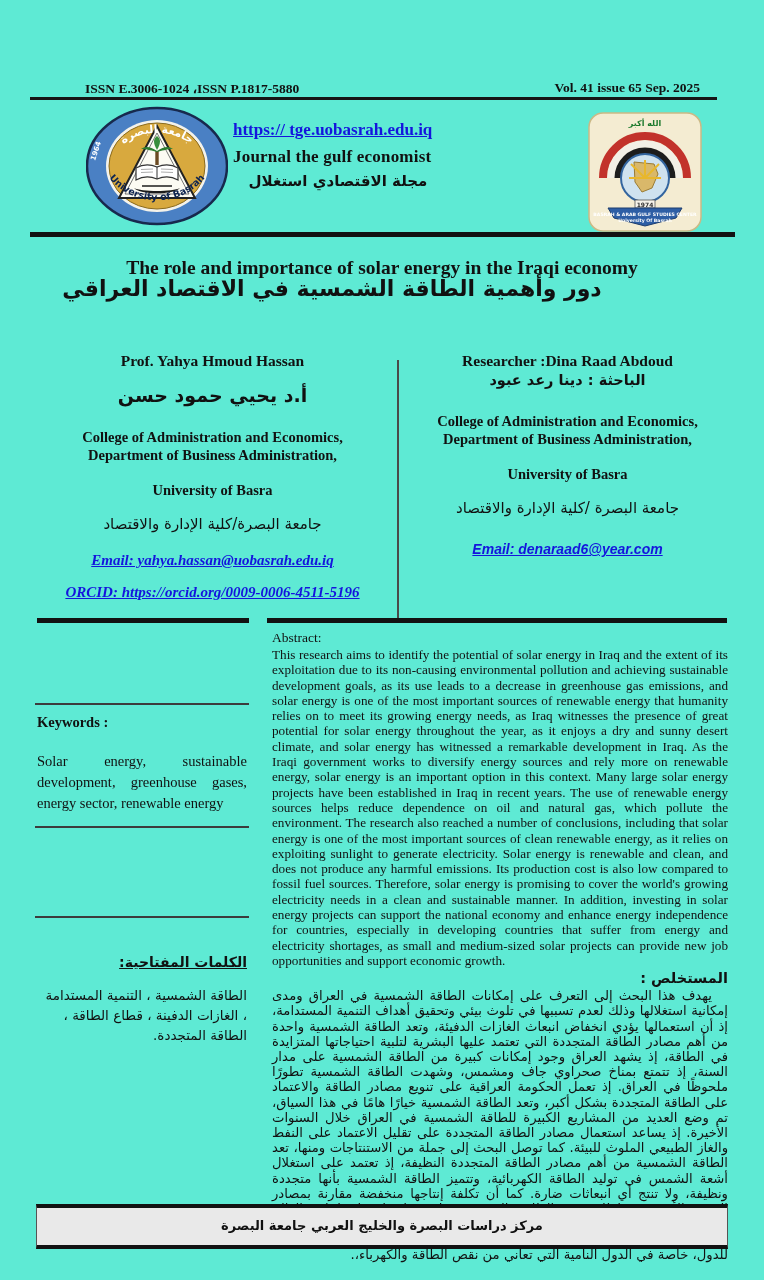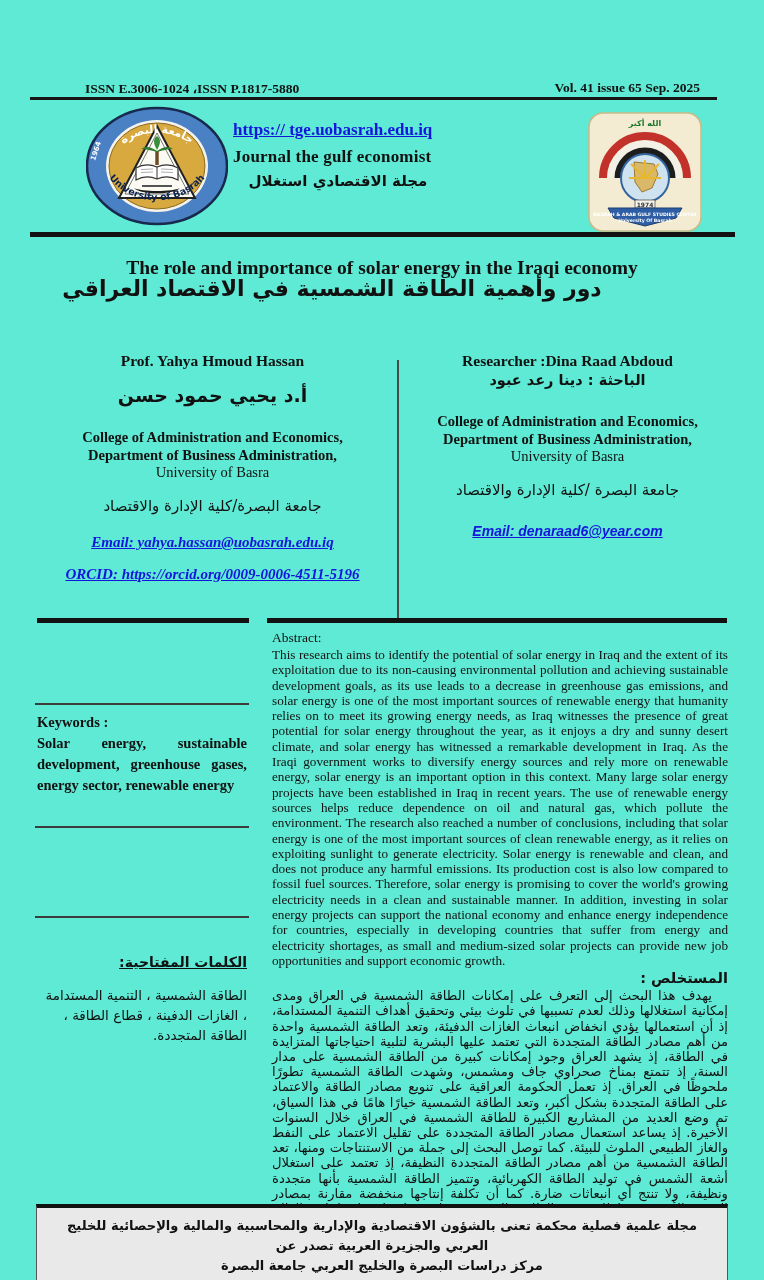--- a/index.html
+++ b/index.html
@@ -27,39 +27,39 @@
 
   
   .author-col{position:absolute;text-align:center;}
   .author-left{top:352px;left:35px;width:355px;}
   .author-right{top:352px;left:405px;width:325px;}
   .a-name{font-size:15.5px;font-weight:bold;}
   .a-name-ar{font-size:19px;font-weight:bold;margin-top:14px;}
   .a-name-ar2{font-size:14.5px;font-weight:bold;margin-top:2px;}
   .a-aff{font-size:14.5px;font-weight:bold;line-height:18px;margin-top:22px;}
   .a-aff2{margin-top:24px;}
-  .a-univ{font-size:14.5px;font-weight:normal;text-align:center;}
+  .a-univ{font-size:14.5px;font-weight:bold;margin-top:18px;text-align:center;}
   .a-univ-ar{font-size:15px;font-weight:normal;margin-top:16px;}
   .a-link{display:inline-block;font-size:15px;font-weight:bold;font-style:italic;color:#1414dd;
           text-decoration:underline;cursor:pointer;}
   .mt18{margin-top:18px;} .mt14{margin-top:14px;}
   .a-link-sans{display:inline-block;margin-top:24px;font-family:"Liberation Sans",sans-serif;
           font-size:14px;font-weight:bold;font-style:italic;color:#1414dd;text-decoration:underline;cursor:pointer;}
   .vdiv{position:absolute;top:360px;left:397px;width:2px;height:260px;background:#4a4a4a;}
 
   
   .thickL{position:absolute;top:618px;left:37px;width:212px;height:5px;background:#121212;}
   .thickR{position:absolute;top:618px;left:267px;width:460px;height:5px;background:#121212;}
   .kwrule{position:absolute;left:35px;width:214px;height:2px;background:#3c3c3c;}
   .kwr1{top:703px;} .kwr2{top:826px;} .kwr3{top:916px;}
 
   
   .kw-block{position:absolute;top:714px;left:37px;width:210px;}
   .kw-label{font-size:14.5px;font-weight:bold;}
-  .kw-text{font-size:14.5px;font-weight:bold;text-align:justify;line-height:21px;margin-top:2px;}
+  .kw-text{font-size:14.5px;font-weight:normal;text-align:justify;line-height:21px;margin-top:20px;}
   .kw-ar{position:absolute;top:952px;left:37px;width:210px;text-align:right;}
   .kw-ar-label{display:inline-block;font-size:14px;font-weight:bold;text-decoration:underline;}
   .kw-ar-text{font-size:13.5px;line-height:20px;margin-top:14px;text-align:right;}
 
   
   .abs{position:absolute;top:630px;left:272px;width:456px;}
   .abs-label{font-size:13.5px;}
   .abs-text{font-size:13.2px;line-height:15.3px;text-align:justify;margin-top:1px;}
   .abs-ar-label{font-size:14.5px;font-weight:bold;text-align:right;margin-top:2px;}
   .abs-ar-text{font-size:13.2px;line-height:15.2px;text-align:justify;text-indent:16px;margin-top:2px;}
@@ -198,17 +198,16 @@
   </div>
 
   <div class="abs">
     <div class="abs-label">Abstract:</div>
     <div class="abs-text">This research aims to identify the potential of solar energy in Iraq and the extent of its exploitation due to its non-causing environmental pollution and achieving sustainable development goals, as its use leads to a decrease in greenhouse gas emissions, and solar energy is one of the most important sources of renewable energy that humanity relies on to meet its growing energy needs, as Iraq witnesses the presence of great potential for solar energy throughout the year, as it enjoys a dry and sunny desert climate, and solar energy has witnessed a remarkable development in Iraq. As the Iraqi government works to diversify energy sources and rely more on renewable energy, solar energy is an important option in this context. Many large solar energy projects have been established in Iraq in recent years. The use of renewable energy sources helps reduce dependence on oil and natural gas, which pollute the environment. The research also reached a number of conclusions, including that solar energy is one of the most important sources of clean renewable energy, as it relies on exploiting sunlight to generate electricity. Solar energy is renewable and clean, and does not produce any harmful emissions. Its production cost is also low compared to fossil fuel sources. Therefore, solar energy is promising to cover the world's growing electricity needs in a clean and sustainable manner. In addition, investing in solar energy projects can support the national economy and enhance energy independence for countries, especially in developing countries that suffer from energy and electricity shortages, as small and medium-sized solar projects can provide new job opportunities and support economic growth.</div>
     <div class="abs-ar-label ar">المستخلص :</div>
     <div class="abs-ar-text ar">يهدف هذا البحث إلى التعرف على إمكانات الطاقة الشمسية في العراق ومدى إمكانية استغلالها وذلك لعدم تسببها في تلوث بيئي وتحقيق أهداف التنمية المستدامة، إذ أن استعمالها يؤدي انخفاض انبعاث الغازات الدفيئة، وتعد الطاقة الشمسية واحدة من أهم مصادر الطاقة المتجددة التي تعتمد عليها البشرية لتلبية احتياجاتها المتزايدة في الطاقة، إذ يشهد العراق وجود إمكانات كبيرة من الطاقة الشمسية على مدار السنة، إذ تتمتع بمناخ صحراوي جاف ومشمس، وشهدت الطاقة الشمسية تطورًا ملحوظًا في العراق. إذ تعمل الحكومة العراقية على تنويع مصادر الطاقة والاعتماد على الطاقة المتجددة بشكل أكبر، وتعد الطاقة الشمسية خيارًا هامًا في هذا السياق، تم وضع العديد من المشاريع الكبيرة للطاقة الشمسية في العراق خلال السنوات الأخيرة. إذ يساعد استعمال مصادر الطاقة المتجددة على تقليل الاعتماد على النفط والغاز الطبيعي الملوث للبيئة. كما توصل البحث إلى جملة من الاستنتاجات ومنها، تعد الطاقة الشمسية من أهم مصادر الطاقة المتجددة النظيفة، إذ تعتمد على استغلال أشعة الشمس في توليد الطاقة الكهربائية، وتتميز الطاقة الشمسية بأنها متجددة ونظيفة، ولا تنتج أي انبعاثات ضارة. كما أن تكلفة إنتاجها منخفضة مقارنة بمصادر الوقود الأحفوري. لذلك، تعد الطاقة الشمسية واعدة لتغطية احتياجات العالم المتزايدة من الكهرباء بشكل نظيف ومستدام. فضلاً عن إن الاستثمار في مشاريع الطاقة الشمسية يمكن أن يدعم الاقتصاد الوطني ويعزز الاستقلالية في الطاقة للدول، خاصة في الدول النامية التي تعاني من نقص الطاقة والكهرباء،.</div>
   </div>
 
   <div class="footer-box ar">
-    <div>مجلة علمية فصلية محكمة تعنى بالشؤون الاقتصادية والإدارية والمحاسبية والمالية والإحصائية للخليج العربي والجزيرة العربية تصدر عن</div>
     <div>مركز دراسات البصرة والخليج العربي جامعة البصرة</div>
   </div>
 
 </div>
 
 </body></html>

